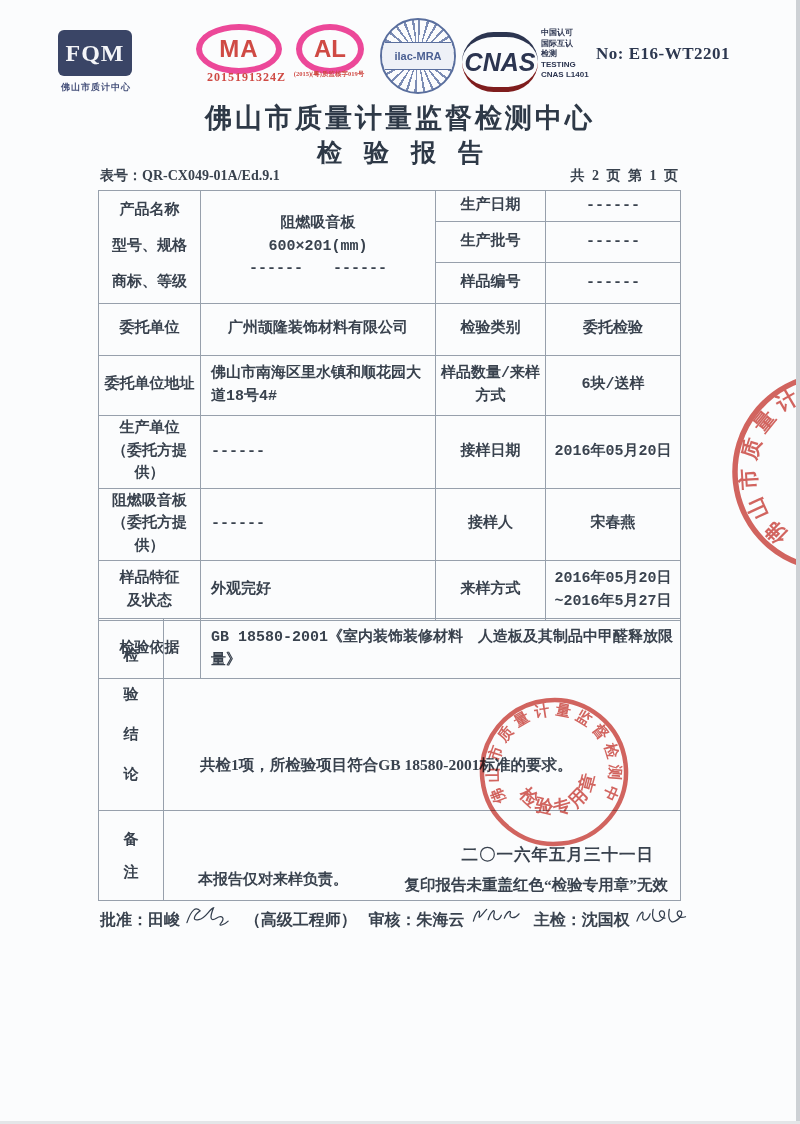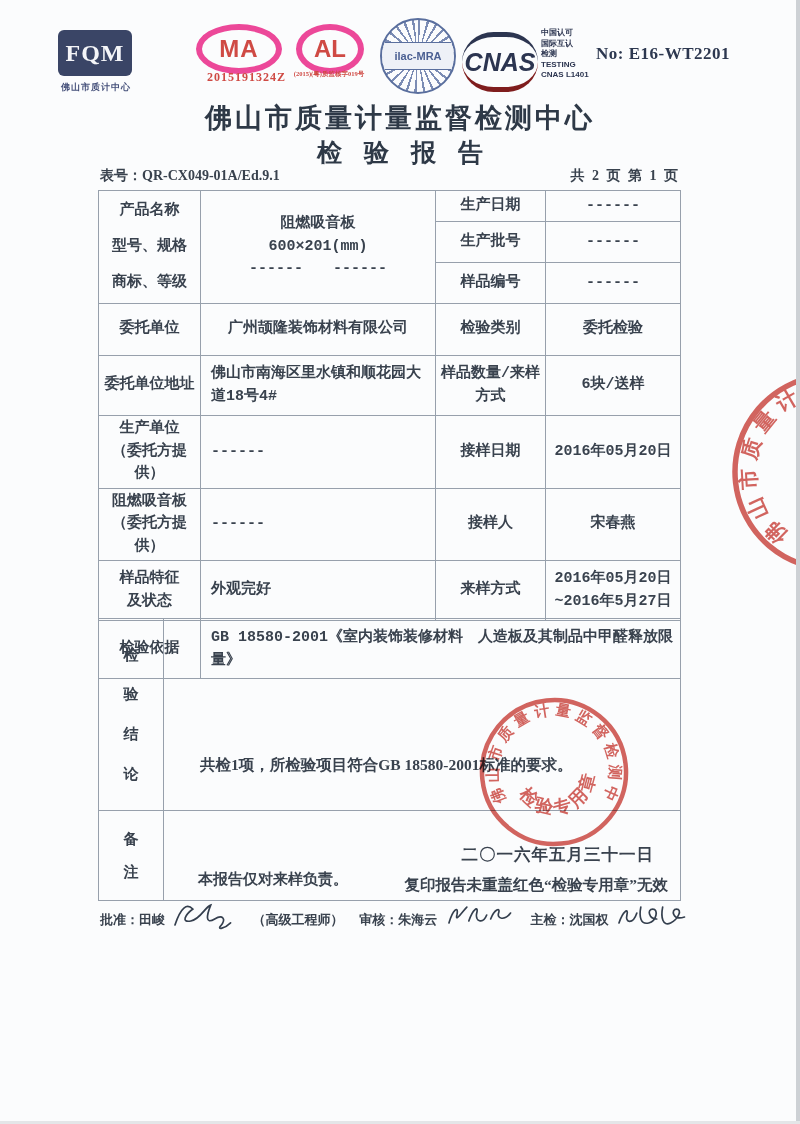--- a/index.html
+++ b/index.html
@@ -57,21 +57,21 @@
   .cell-left{text-align:left;padding-left:10px;}
   .stack{display:flex;flex-direction:column;justify-content:space-around;height:100%;}
   .vlabel{display:flex;flex-direction:column;justify-content:space-around;align-items:center;height:100%;padding:14px 0;box-sizing:border-box;}
   .concl-cell{position:relative;height:100%;}
   .concl-text{position:absolute;left:32px;top:38px;text-align:right;font-size:15.5px;}
   .concl-date{position:absolute;right:22px;top:128px;font-size:16.5px;letter-spacing:1px;}
   .concl-note{position:absolute;right:8px;top:158px;font-size:15.5px;}
   .remark-text{position:absolute;left:30px;top:12px;text-align:left;font-size:15px;}
 
   
-  .footer{left:100px;top:903px;width:590px;display:flex;align-items:center;font-size:13px;font-weight:bold;white-space:nowrap;}
+  .footer{left:100px;top:903px;width:590px;display:flex;align-items:center;font-size:16px;font-weight:bold;white-space:nowrap;}
   .footer .gap-s{width:6px;}
   .footer .gap-m{width:16px;}
   .sig{position:relative;top:-4px;}
 
   
   .stamp{position:absolute;mix-blend-mode:multiply;opacity:.88;}
   .stamp-center{left:466px;top:684px;width:176px;height:176px;transform:rotate(-6deg);}
   .stamp-right{left:712px;top:352px;width:240px;height:240px;transform:rotate(-28deg);}
 </style>
 </head>

